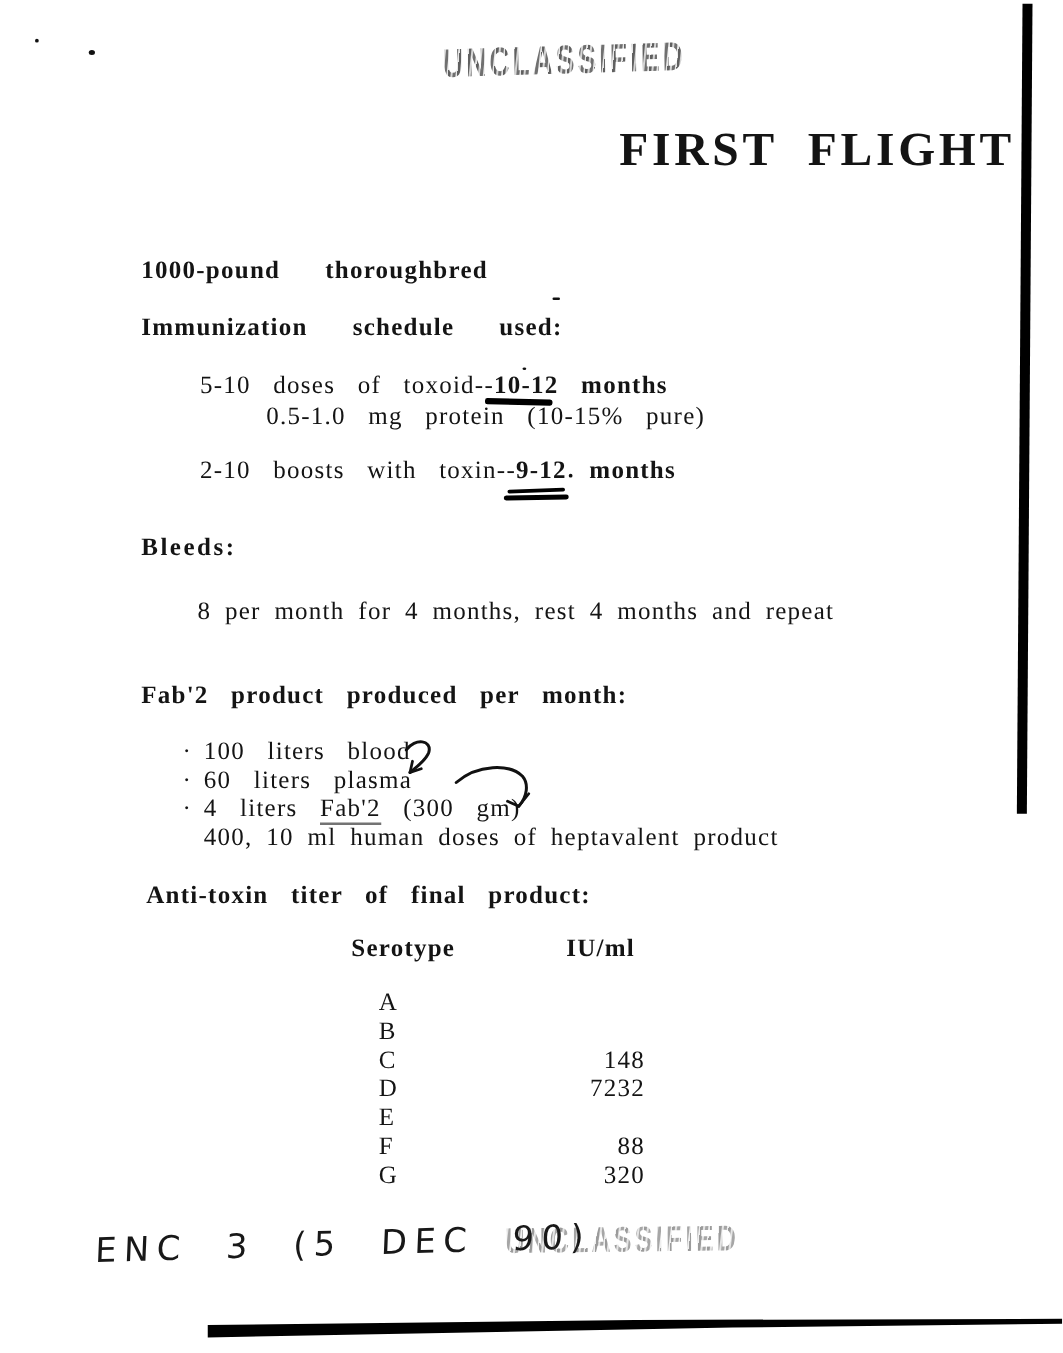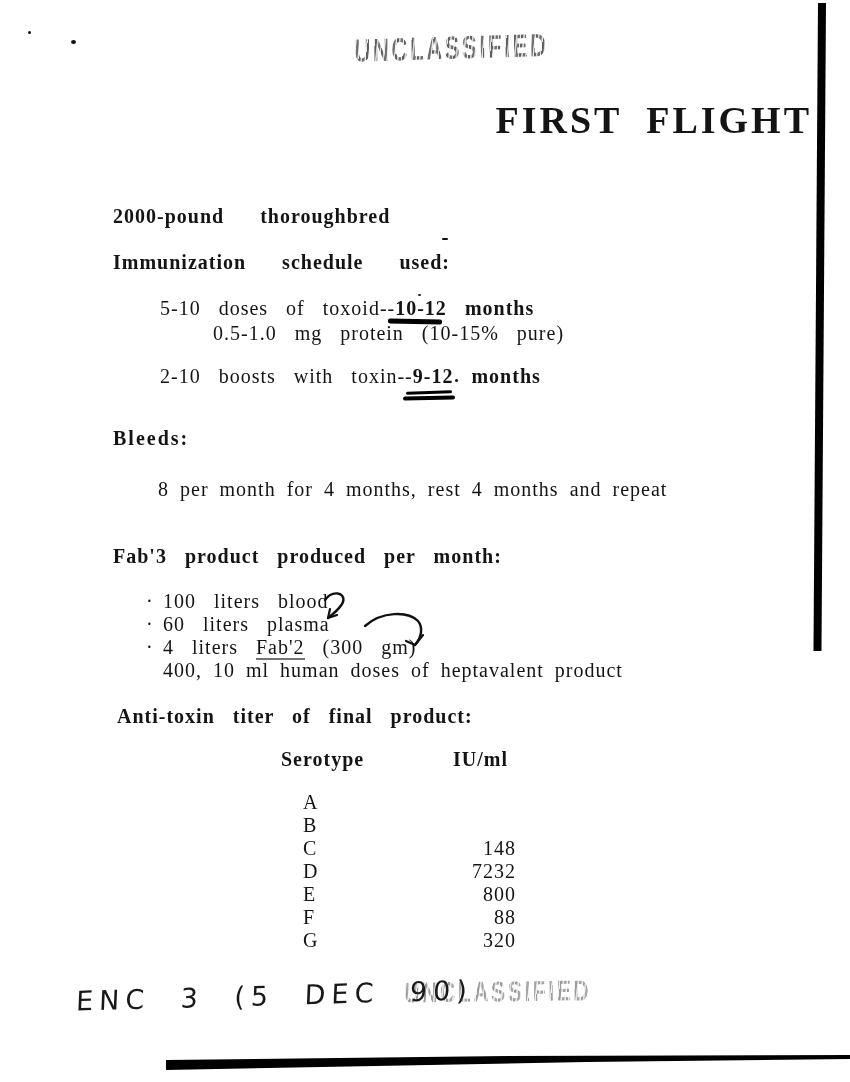--- a/index.html
+++ b/index.html
@@ -44,39 +44,39 @@
 
 <div class="page">
 
   <div class="speck" style="left:28px;top:31px;width:3px;height:3px"></div>
   <div class="speck" style="left:71px;top:40px;width:5px;height:4px"></div>
 
   <div class="stamp stamp-top">UNCLASSIFIED</div>
 
   <div class="title-main">FIRST FLIGHT</div>
 
-  <div class="line b ws4" style="left:113px;top:205px">2000-pound thoroughbred</div>
+  <div class="line b ws4" style="left:113px;top:205px">1000-pound thoroughbred</div>
   <div class="line b ws4" style="left:113px;top:251px">Immunization schedule used:</div>
   <div class="speck" style="left:442px;top:238px;width:6px;height:2px;border-radius:1px"></div>
 
   <div class="line ws2" style="left:160px;top:297px"><span>5-10 doses of toxoid--</span><span class="b">10-12</span><span class="b gap">months</span></div>
   <div class="speck" style="left:418px;top:294px;width:3px;height:2px"></div>
   <div class="mark" style="left:388px;top:319px;width:54px;height:5px;transform:rotate(1.2deg)"></div>
 
   <div class="line ws2" style="left:213px;top:322px">0.5-1.0 mg protein (10-15% pure)</div>
 
   <div class="line ws2" style="left:160px;top:365px"><span>2-10 boosts with toxin--</span><span class="b">9-12</span><span class="b gap">months</span></div>
   <div class="speck" style="left:455px;top:379px;width:3px;height:3px"></div>
   <div class="mark" style="left:406px;top:391px;width:46px;height:3px;transform:rotate(-2deg)"></div>
   <div class="mark" style="left:403px;top:396px;width:52px;height:4px;transform:rotate(-1deg)"></div>
 
   <div class="line b" style="left:113px;top:427px;letter-spacing:2px">Bleeds:</div>
   <div class="line ws1" style="left:158px;top:478px">8 per month for 4 months, rest 4 months and repeat</div>
 
-  <div class="line b ws2" style="left:113px;top:545px">Fab'3 product produced per month:</div>
+  <div class="line b ws2" style="left:113px;top:545px">Fab'2 product produced per month:</div>
 
   <div class="line ws2 bullet" style="left:146px;top:590px"><span class="dot">·</span><span>100 liters blood</span></div>
   <div class="line ws2 bullet" style="left:146px;top:613px"><span class="dot">·</span><span>60 liters plasma</span></div>
   <div class="line ws2 bullet" style="left:146px;top:636px"><span class="dot">·</span><span>4 liters </span><span class="uline">Fab'2</span><span> (300 gm)</span></div>
   <div class="line ws1" style="left:163px;top:659px">400, 10 ml human doses of heptavalent product</div>
 
   <svg class="svg-abs" style="left:320px;top:590px" width="34" height="36" viewBox="0 0 34 36">
     <path d="M 5 10 C 12 0, 26 2, 23 12 C 21 18, 14 23, 8 28" fill="none" stroke="#111" stroke-width="2.4" stroke-linecap="round"></path>
     <path d="M 8 28 L 17 25 M 8 28 L 10 19" fill="none" stroke="#111" stroke-width="2.2" stroke-linecap="round"></path>
   </svg>
@@ -100,21 +100,20 @@
     <div class="trow">
         <span class="s">C</span>
         <span class="v">148</span>
       </div>
     <div class="trow">
         <span class="s">D</span>
         <span class="v">7232</span>
       </div>
     <div class="trow">
         <span class="s">E</span>
-        <span class="v">800</span>
       </div>
     <div class="trow">
         <span class="s">F</span>
         <span class="v">88</span>
       </div>
     <div class="trow">
         <span class="s">G</span>
         <span class="v">320</span>
       </div>
   </div>

